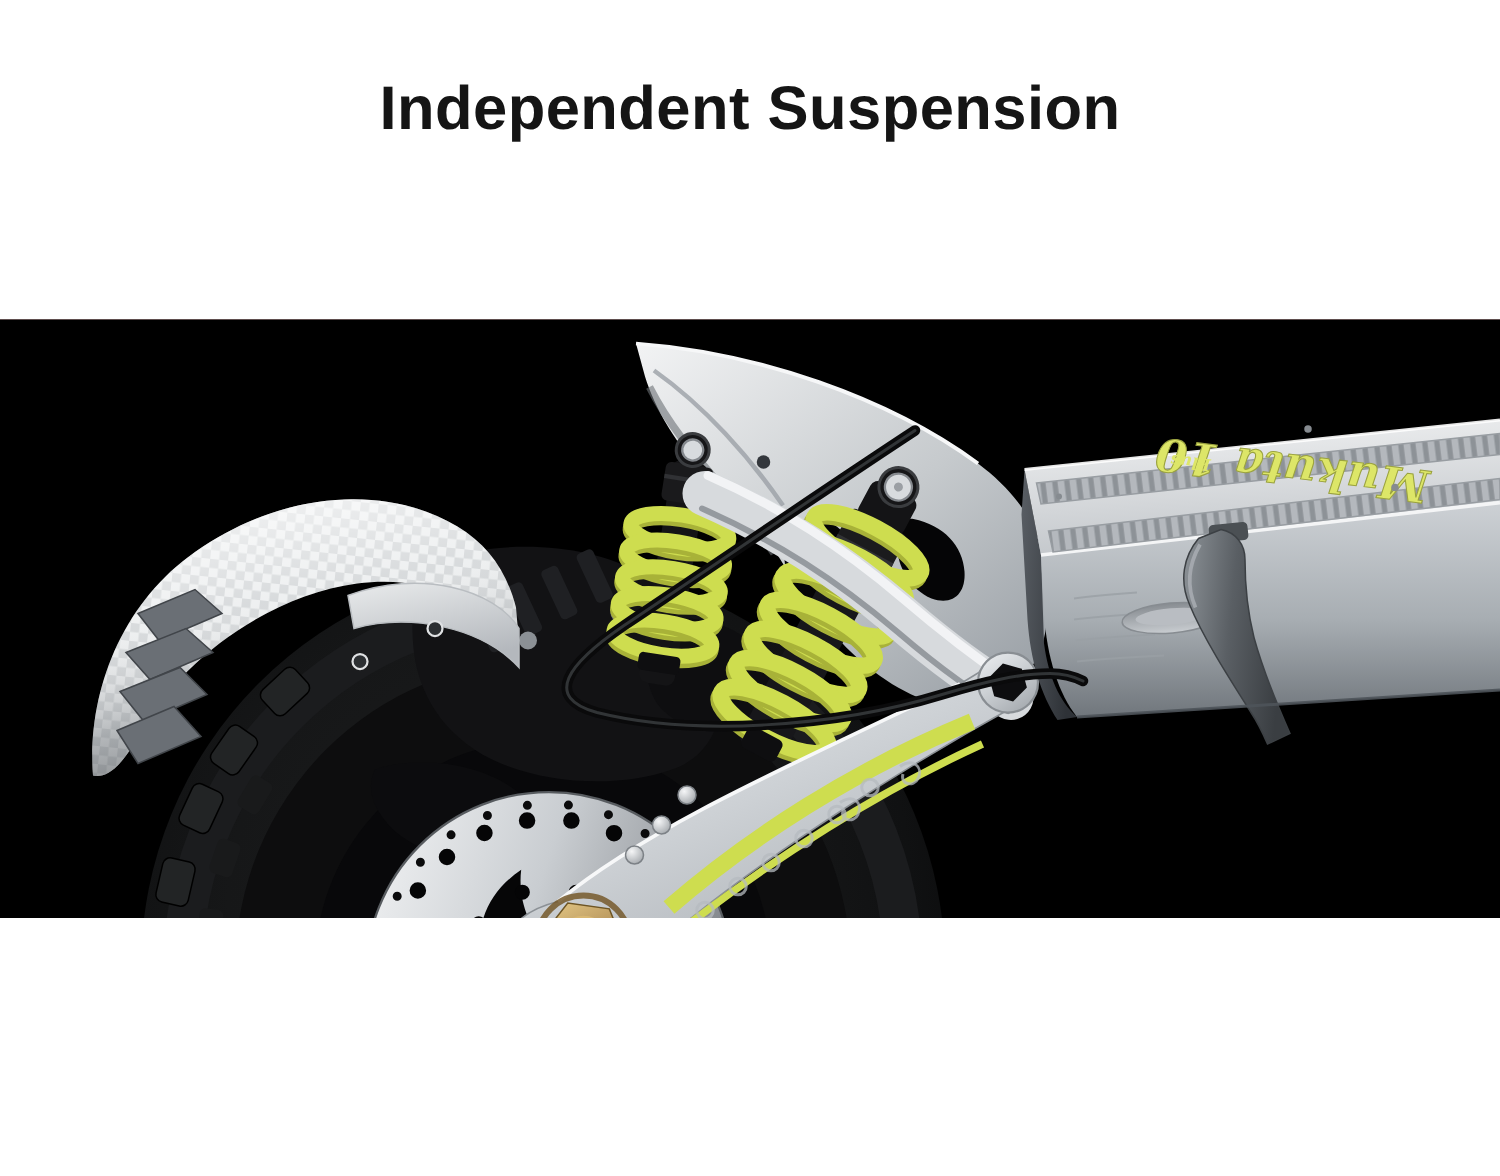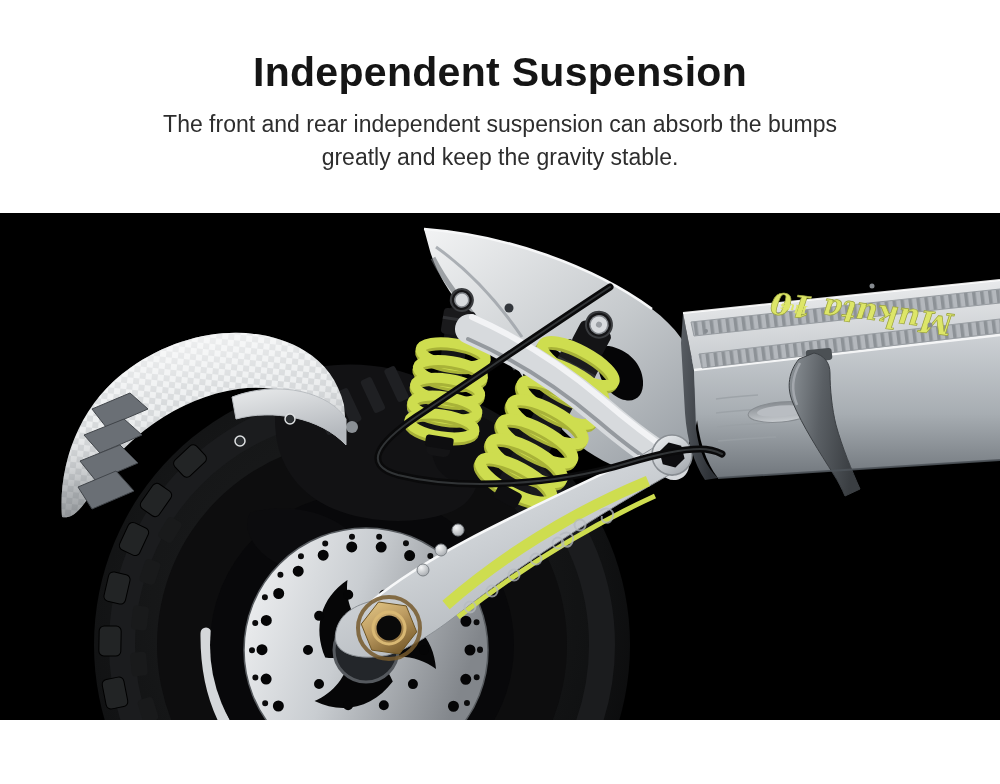--- a/index.html
+++ b/index.html
@@ -1,34 +1,30 @@
 <!DOCTYPE html>
 <html><head>
 <meta charset="utf-8">
 <style>
   html,body{margin:0;padding:0;background:#ffffff;}
-  .page{width:1000px;height:720px;overflow:hidden;background:#fca5a5;
+  .page{width:1000px;height:612px;overflow:hidden;background:#fca5a5;
         font-family:"Liberation Sans","DejaVu Sans",sans-serif;}
   .hdr{height:213px;text-align:center;box-sizing:border-box;padding-top:50px;background:#ffffff;}
   .hdr h1{margin:0;font-size:41px;line-height:44px;font-weight:700;color:#151515;letter-spacing:.3px;}
   .hdr .sub{margin:14px auto 0;font-size:23px;line-height:33px;color:#2d2d2d;font-weight:400;max-width:860px;}
   .photo{position:relative;width:1000px;height:571px;background:#000;}
   .photo svg{position:absolute;left:0;top:0;display:block;}
   .logo-text{font-family:"DejaVu Serif","Liberation Serif",serif;font-style:italic;font-weight:bold;}
 </style>
 </head>
 <body>
 
 <div class="page">
   <div class="hdr">
     <h1>Independent Suspension</h1>
-    <div class="sub">
-      <span>The front and rear independent suspension can absorb the bumps</span><br>
-      <span>greatly and keep the gravity stable.</span>
-    </div>
   </div>
 
   <div class="photo">
   <svg width="1000" height="571" viewBox="0 0 1000 571">
     <defs>
       <radialGradient id="tireG" cx="0.45" cy="0.42" r="0.62">
         <stop offset="0" stop-color="#1d1e1f"></stop>
             <stop offset="0.55" stop-color="#161718"></stop>
         <stop offset="0.82" stop-color="#101112"></stop>
             <stop offset="1" stop-color="#0a0a0b"></stop>

